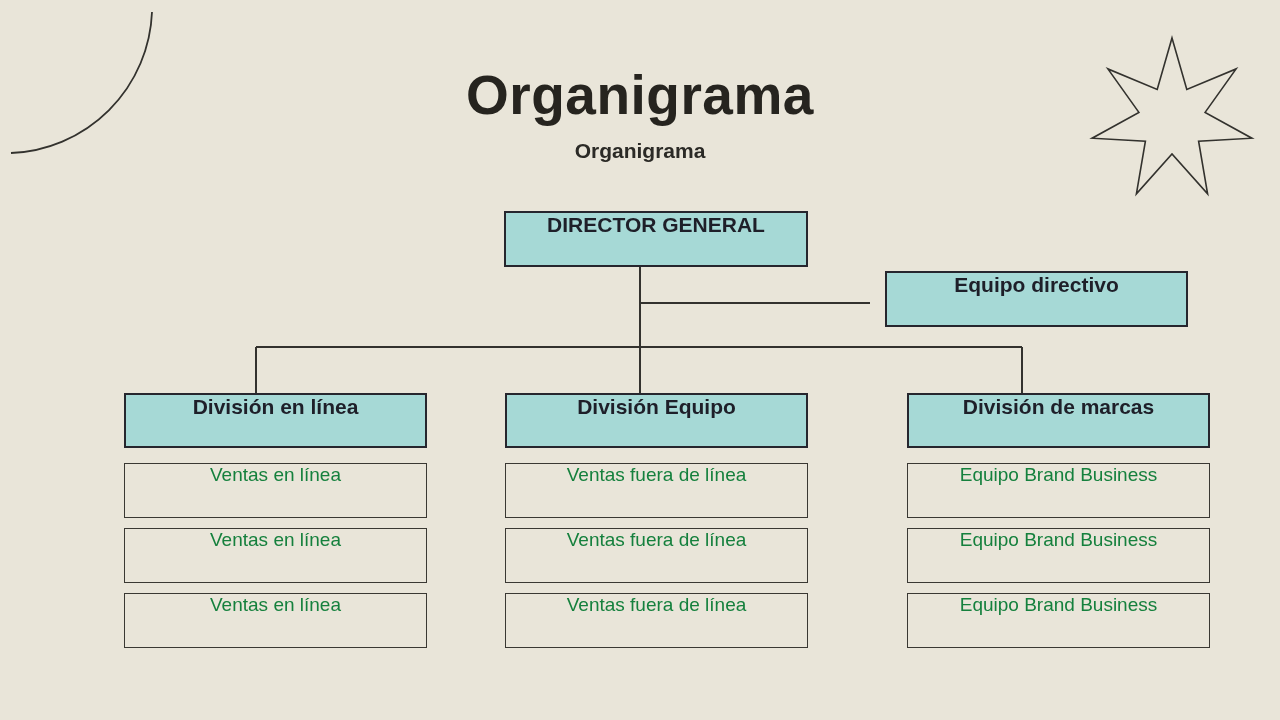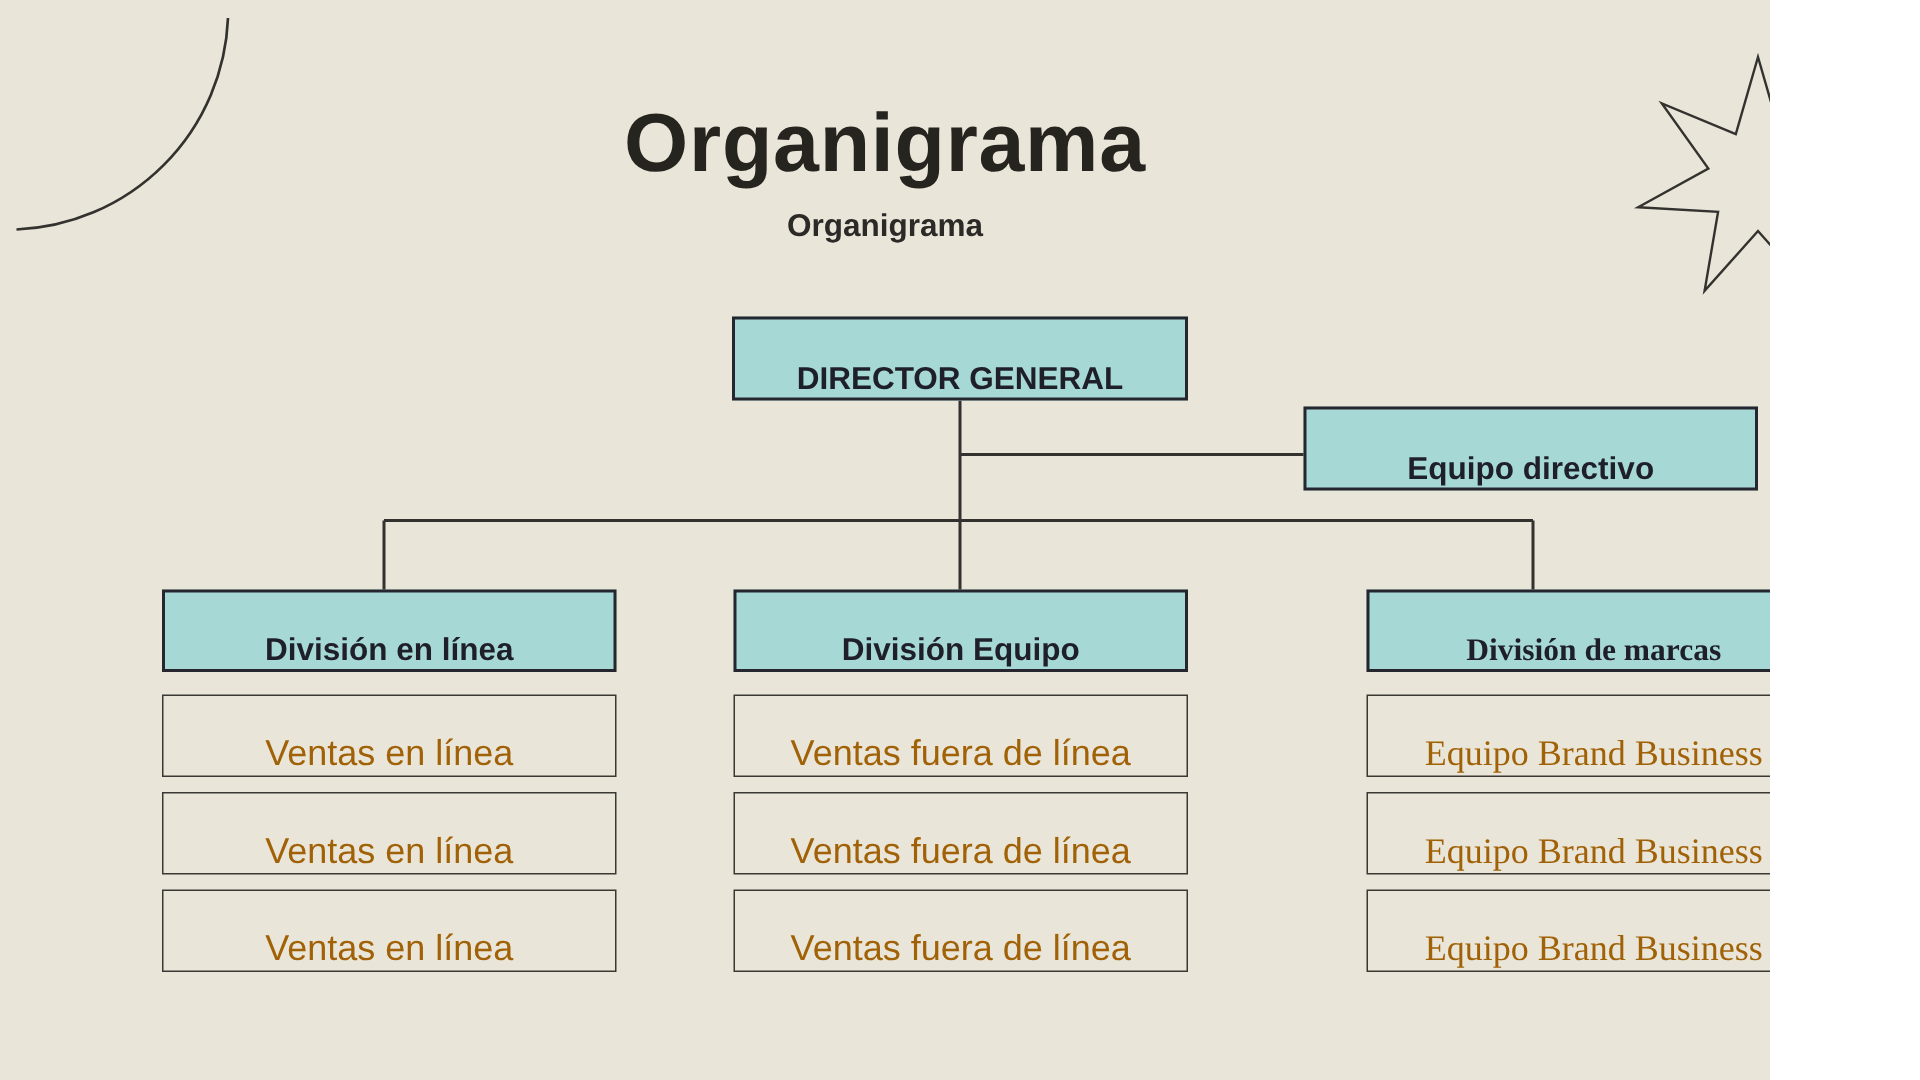--- a/index.html
+++ b/index.html
@@ -1,18 +1,18 @@
 <!DOCTYPE html>
 <html><head>
 <meta charset="utf-8">
 <style>
   html, body { margin: 0; padding: 0; }
   .slide {
     position: relative;
-    width: 1180px;
+    width: 1280px;
     height: 720px;
     background: #e9e5d9;
     font-family: "Liberation Sans", sans-serif;
     overflow: hidden;
   }
   svg.overlay {
     position: absolute;
     left: 0; top: 0;
     width: 1280px; height: 720px;
     pointer-events: none;
@@ -33,49 +33,50 @@
     left: 0; right: 0;
     top: 139px;
     text-align: center;
     font-size: 21px;
     font-weight: bold;
     color: #2b2a26;
   }
   .node {
     position: absolute;
     display: flex;
-    align-items: flex-end;
+    align-items: flex-start;
     justify-content: center;
     box-sizing: border-box;
     text-align: center;
+    margin-left: 16px;
   }
   .node.accent {
     background: #a6d9d6;
     border: 2px solid #26262e;
     font-weight: bold;
     font-size: 21px;
     color: #1e1f29;
   }
   .node.plain {
     background: transparent;
     border: 1.5px solid #3a3833;
     font-weight: normal;
-    font-size: 24px;
-    color: #a16207;
+    font-size: 19px;
+    color: #15803d;
   }
   .root-node  { left: 488px; top: 211px; width: 304px; height: 56px; }
   .staff-node { left: 869px; top: 271px; width: 303px; height: 56px; }
   .div-header { top: 393px; width: 303px; height: 55px; }
   .sub-row0 { top: 463px; }
   .sub-row1 { top: 528px; }
   .sub-row2 { top: 593px; }
   .sub { width: 303px; height: 55px; }
   .col0 { left: 108px; }
   .col1 { left: 489px; }
-  .col2 { left: 911px; font-family: Liberation Serif, serif; }
+  .col2 { left: 891px; }
 </style>
 </head>
 <body>
 
 <div class="slide">
 
   <svg class="overlay">
     <path d="M 152 12 A 147 147 0 0 1 11 153" fill="none" stroke="#33322e" stroke-width="1.8"></path>
     <polygon points="1172,38 1186.8,89.4 1236.1,68.9 1205.1,112.4 1251.9,138.2 1198.6,141.2 1207.6,193.9 1172,154 1136.4,193.9 1145.4,141.2 1092.1,138.2 1138.9,112.4 1107.9,68.9 1157.2,89.4" fill="none" stroke="#33322e" stroke-width="1.6"></polygon>
     <path d="M 640 267 V 394 M 640 303 H 870 M 256 347 H 1022 M 256 347 V 394 M 1022 347 V 394" fill="none" stroke="#33322e" stroke-width="2"></path>

